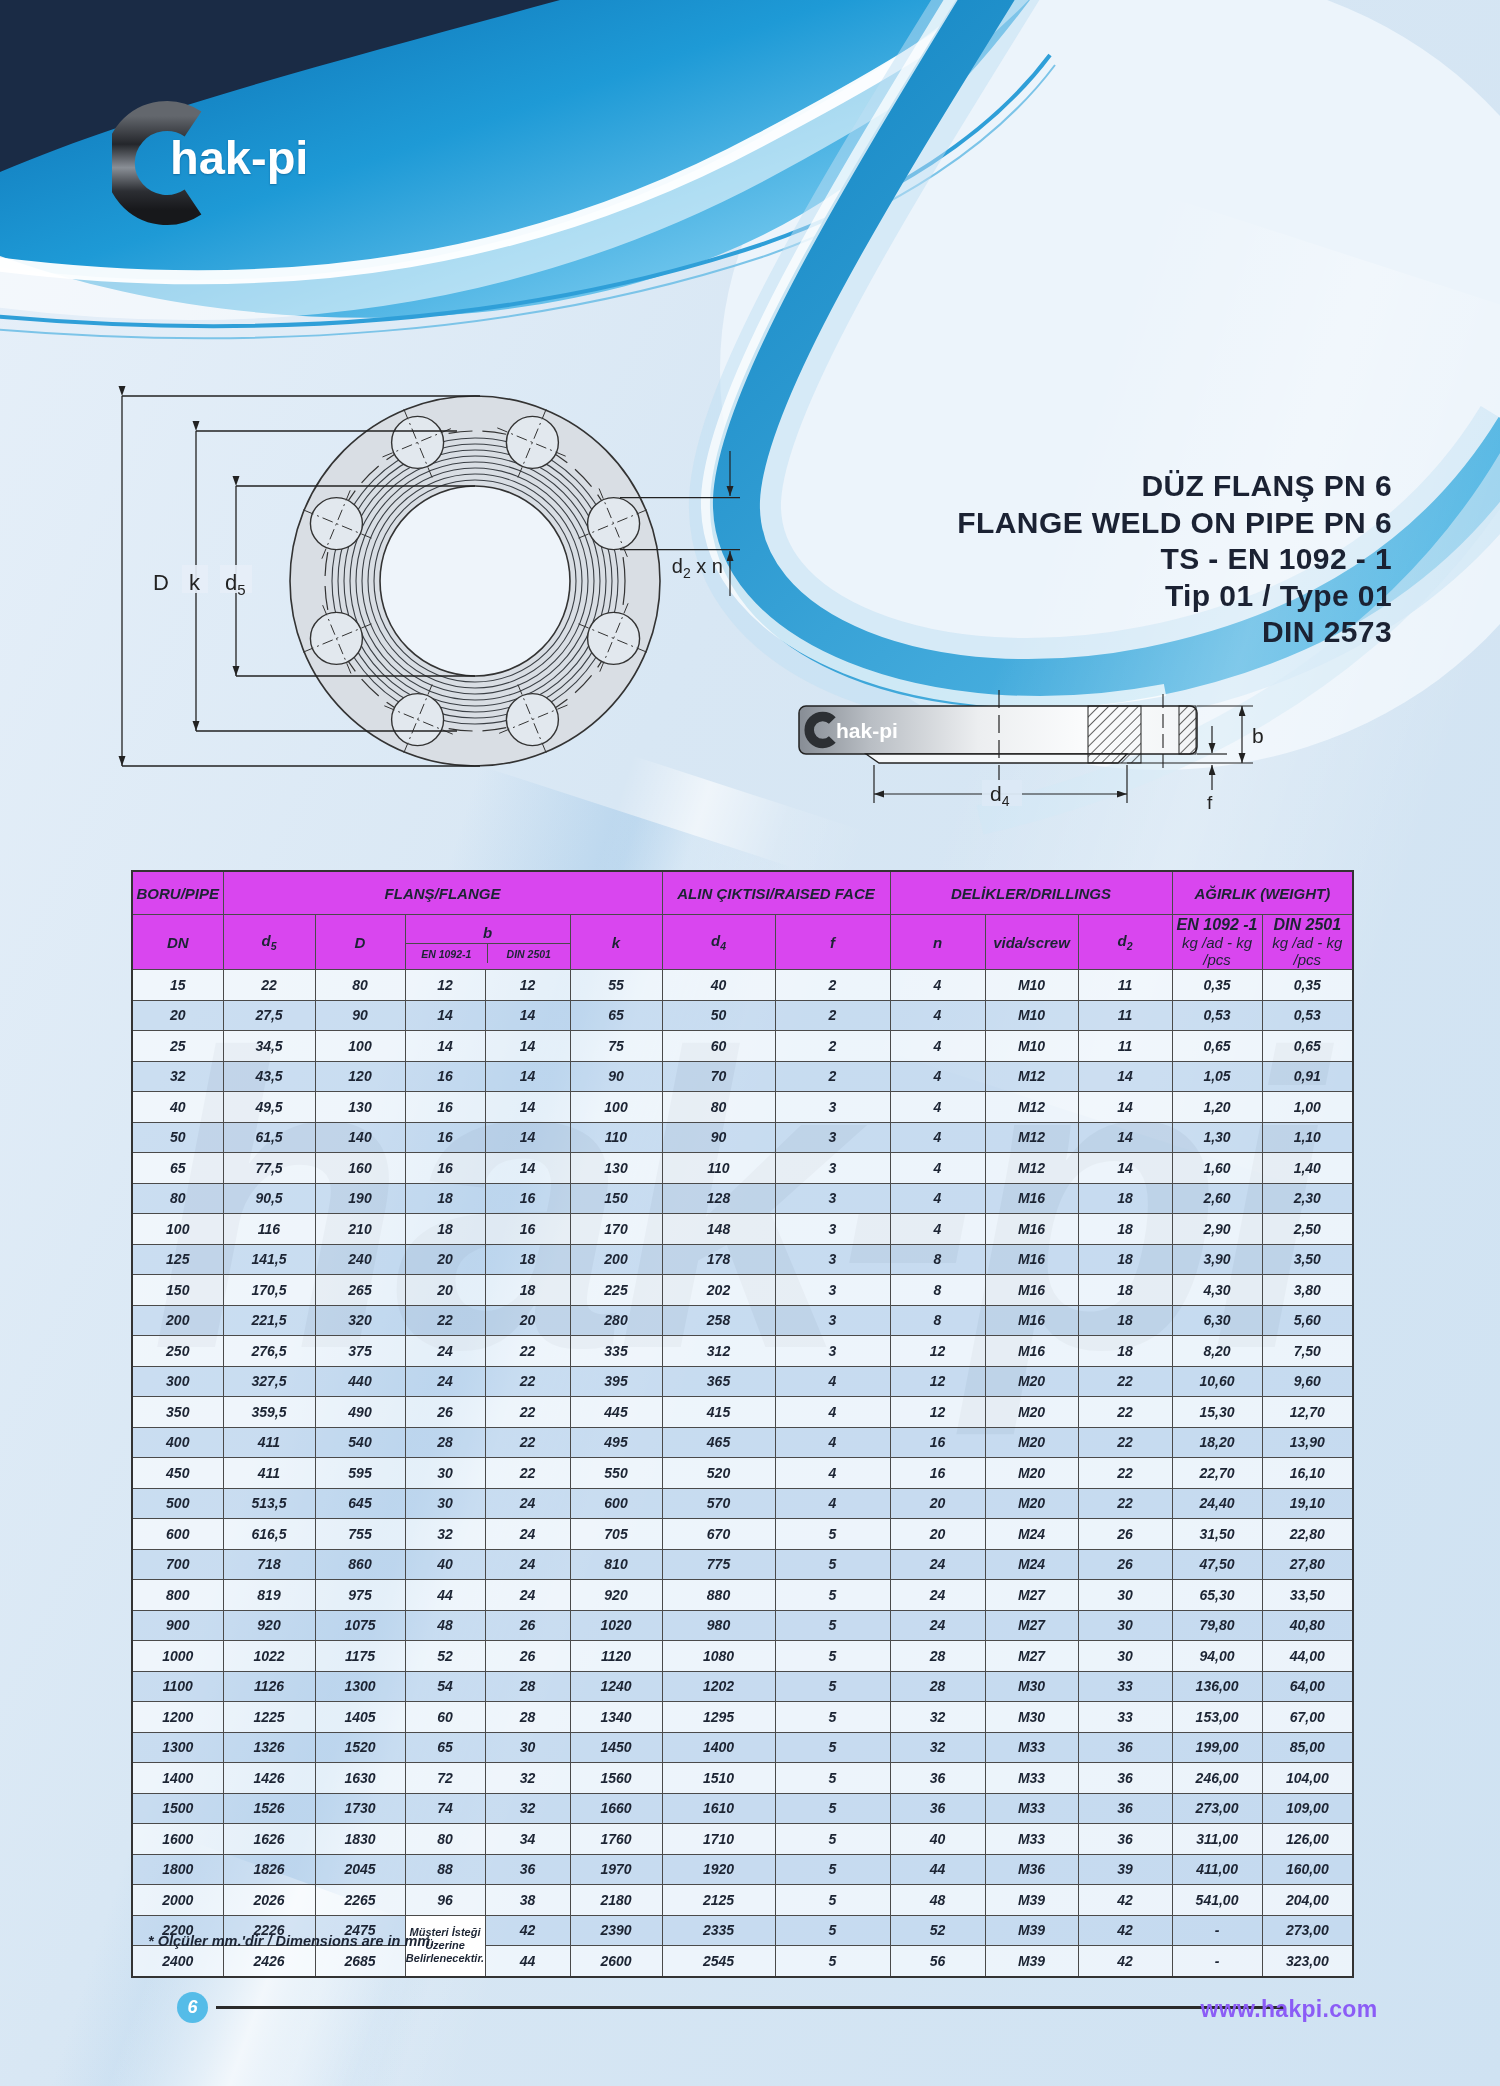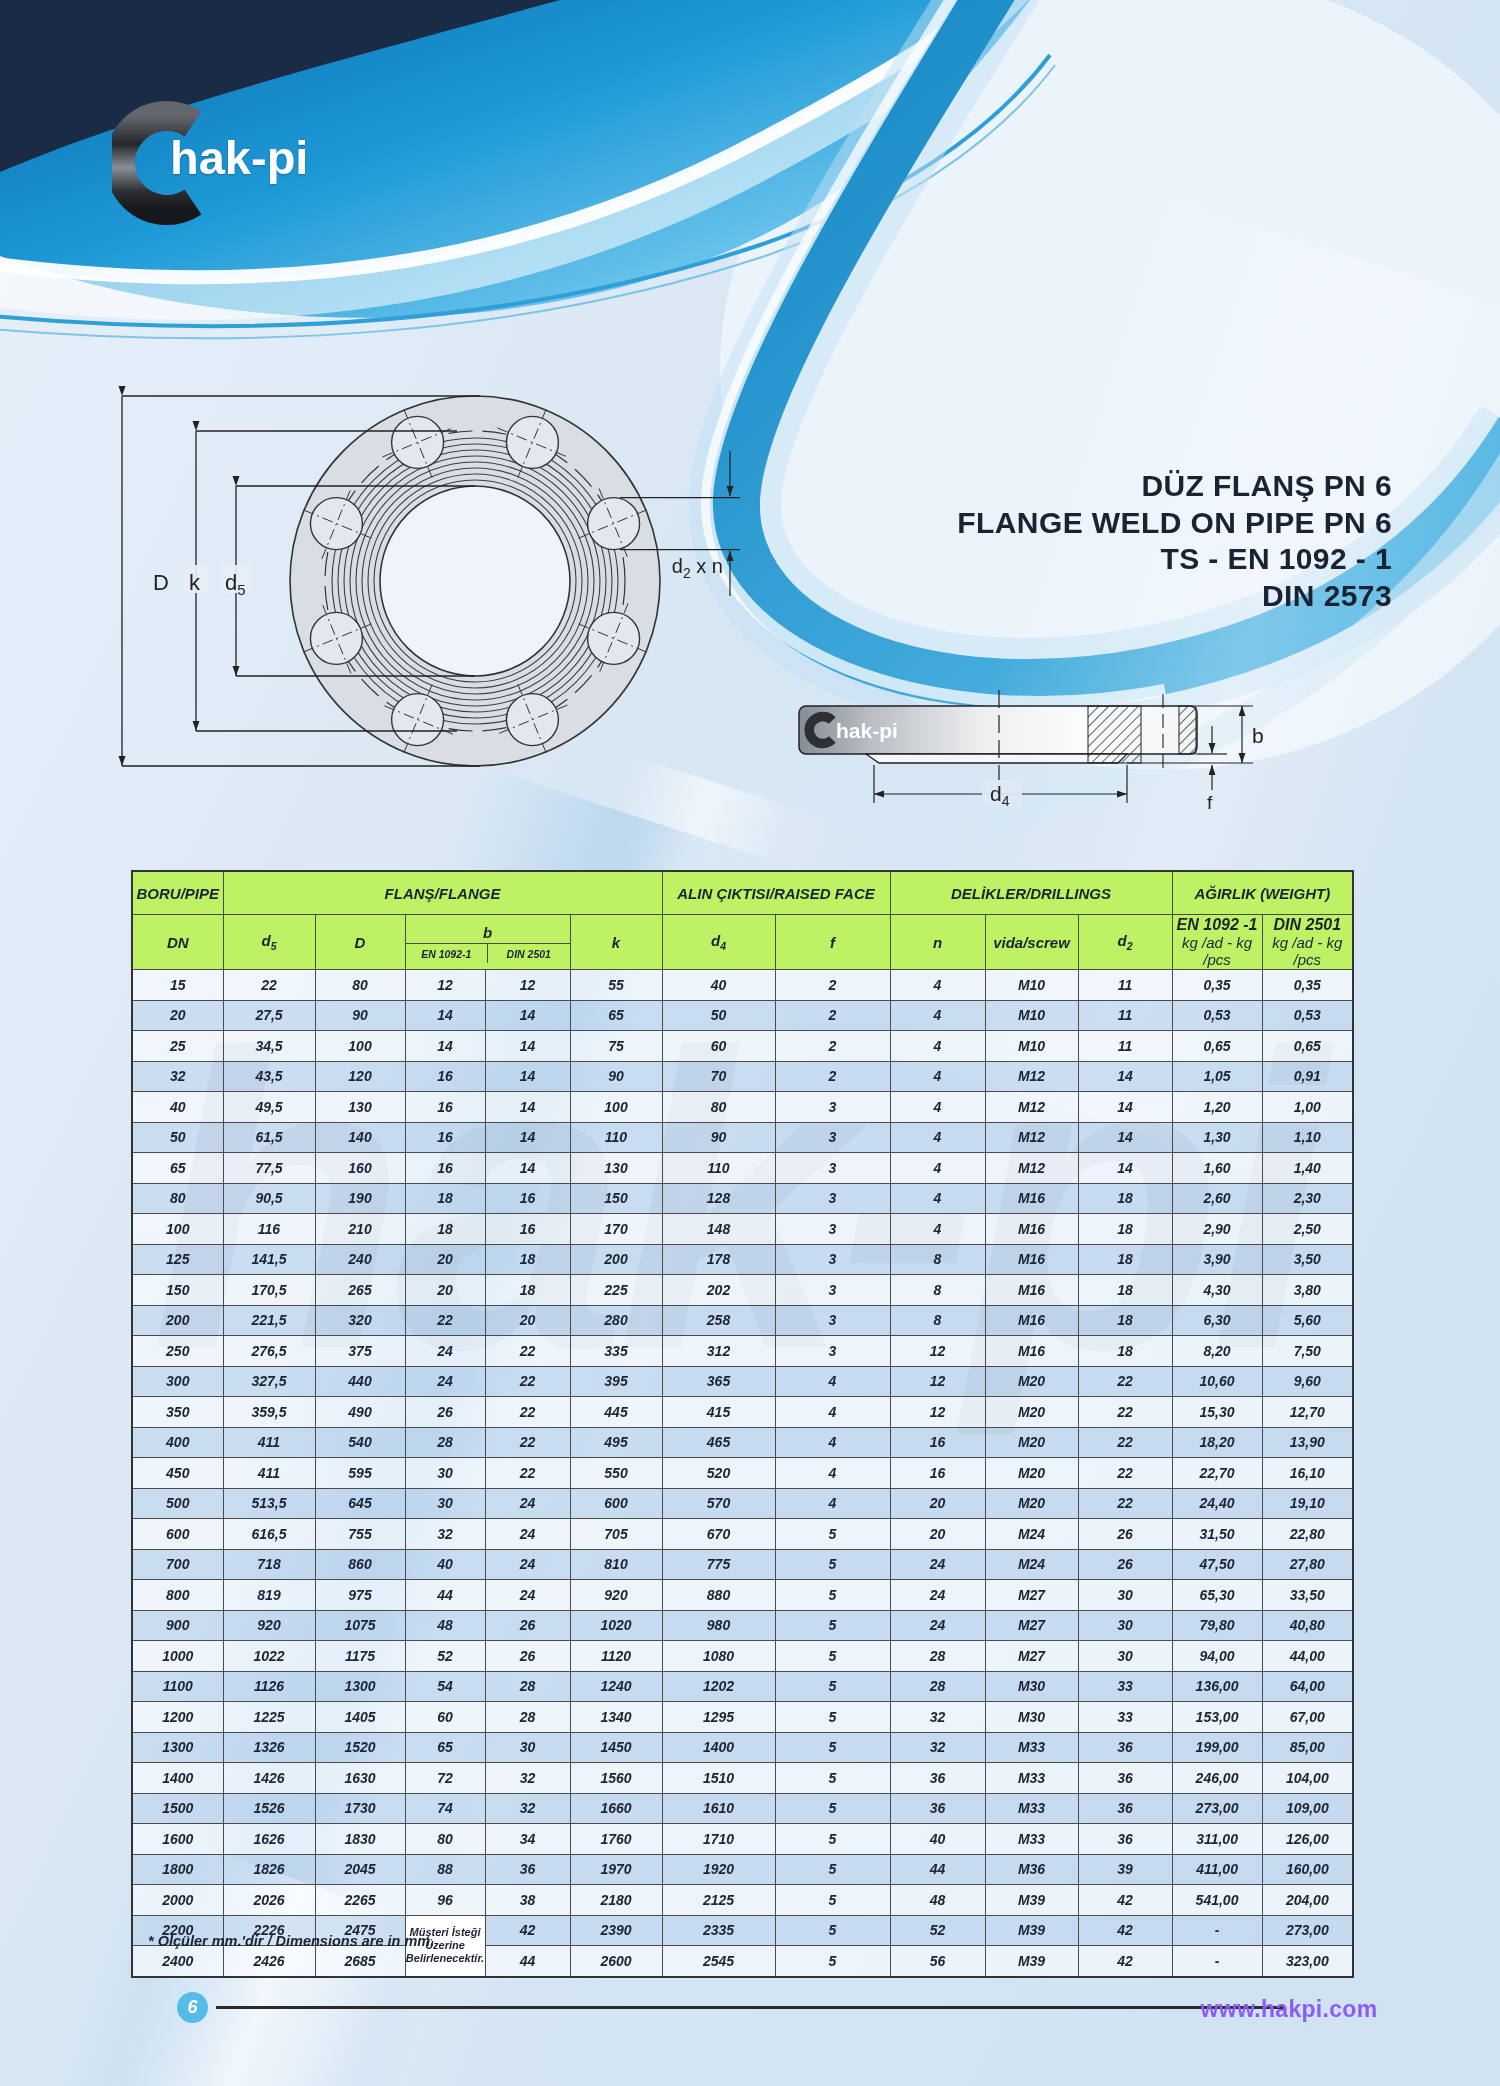--- a/index.html
+++ b/index.html
@@ -25,21 +25,21 @@
   .title-block{left:880px;top:468px;width:512px;text-align:right;z-index:3;
     font-size:30px;font-weight:800;color:#1b2233;line-height:36.5px;letter-spacing:.4px;}
   
   .watermark{left:150px;top:960px;font-size:420px;font-weight:700;font-style:italic;
     color:rgba(125,142,160,.20);letter-spacing:-12px;white-space:nowrap;z-index:1;}
   
   .spec-table{left:131px;top:870px;width:1221px;z-index:2;border-collapse:collapse;table-layout:fixed;}
   .spec-table th,.spec-table td{border:1px solid #4a4a4a;text-align:center;vertical-align:middle;
     color:#1c2433;overflow:hidden;}
   .spec-table{border:2px solid #333;}
-  .spec-table thead th{background:#bef264;font-style:italic;font-weight:700;}
+  .spec-table thead th{background:#d946ef;font-style:italic;font-weight:700;}
   .spec-table thead tr.gr th{height:40px;font-size:15px;}
   .spec-table thead tr.sub th{height:42px;font-size:15px;}
   .spec-table td{height:29.5px;font-size:14px;font-weight:700;font-style:italic;padding:0;}
   .spec-table tbody tr.odd td{background:rgba(252,254,255,.62);}
   .spec-table tbody tr.even td{background:rgba(187,212,236,.55);}
   .spec-table td.note-cell{background:#fff !important;font-size:11px;line-height:1.2;font-weight:700;}
   th.bcell{padding:0;}
   .b-wrap{display:flex;flex-direction:column;height:42px;}
   .b-top{flex:1;display:flex;align-items:center;justify-content:center;border-bottom:1px solid #4a4a4a;}
   .b-bot{display:flex;height:19px;align-items:flex-start;}
@@ -175,20 +175,21 @@
   <line x1="535" y1="274.6" x2="655" y2="274.6" stroke="#222" stroke-width="1.2"></line>
   <line x1="645" y1="176" x2="645" y2="221" stroke="#222" stroke-width="1.2" marker-end="url(#arr)"></line>
   <line x1="645" y1="321" x2="645" y2="276" stroke="#222" stroke-width="1.2" marker-end="url(#arr)"></line>
   <text x="638" y="298" font-size="20" fill="#222" text-anchor="end"><tspan>d</tspan><tspan baseline-shift="-5" font-size="14">2</tspan><tspan> x n</tspan></text>
 </svg>
 
 <div class="abs title-block">
   <div>DÜZ FLANŞ PN 6</div>
   <div>FLANGE WELD ON PIPE PN 6</div>
   <div>TS - EN 1092 - 1</div>
+  <div>Tip 01 / Type 01</div>
   <div>DIN 2573</div>
 </div>
 
 <svg class="abs" style="left:780px;top:668px;z-index:2" width="600" height="160" viewBox="0 0 600 160">
   <defs>
     <linearGradient id="gbar" x1="0" y1="0" x2="1" y2="0">
       <stop offset="0" stop-color="#878d95"></stop>
         <stop offset="0.18" stop-color="#b9bec4"></stop>
       <stop offset="0.45" stop-color="#eceef0"></stop>
         <stop offset="0.72" stop-color="#fbfcfd"></stop>

